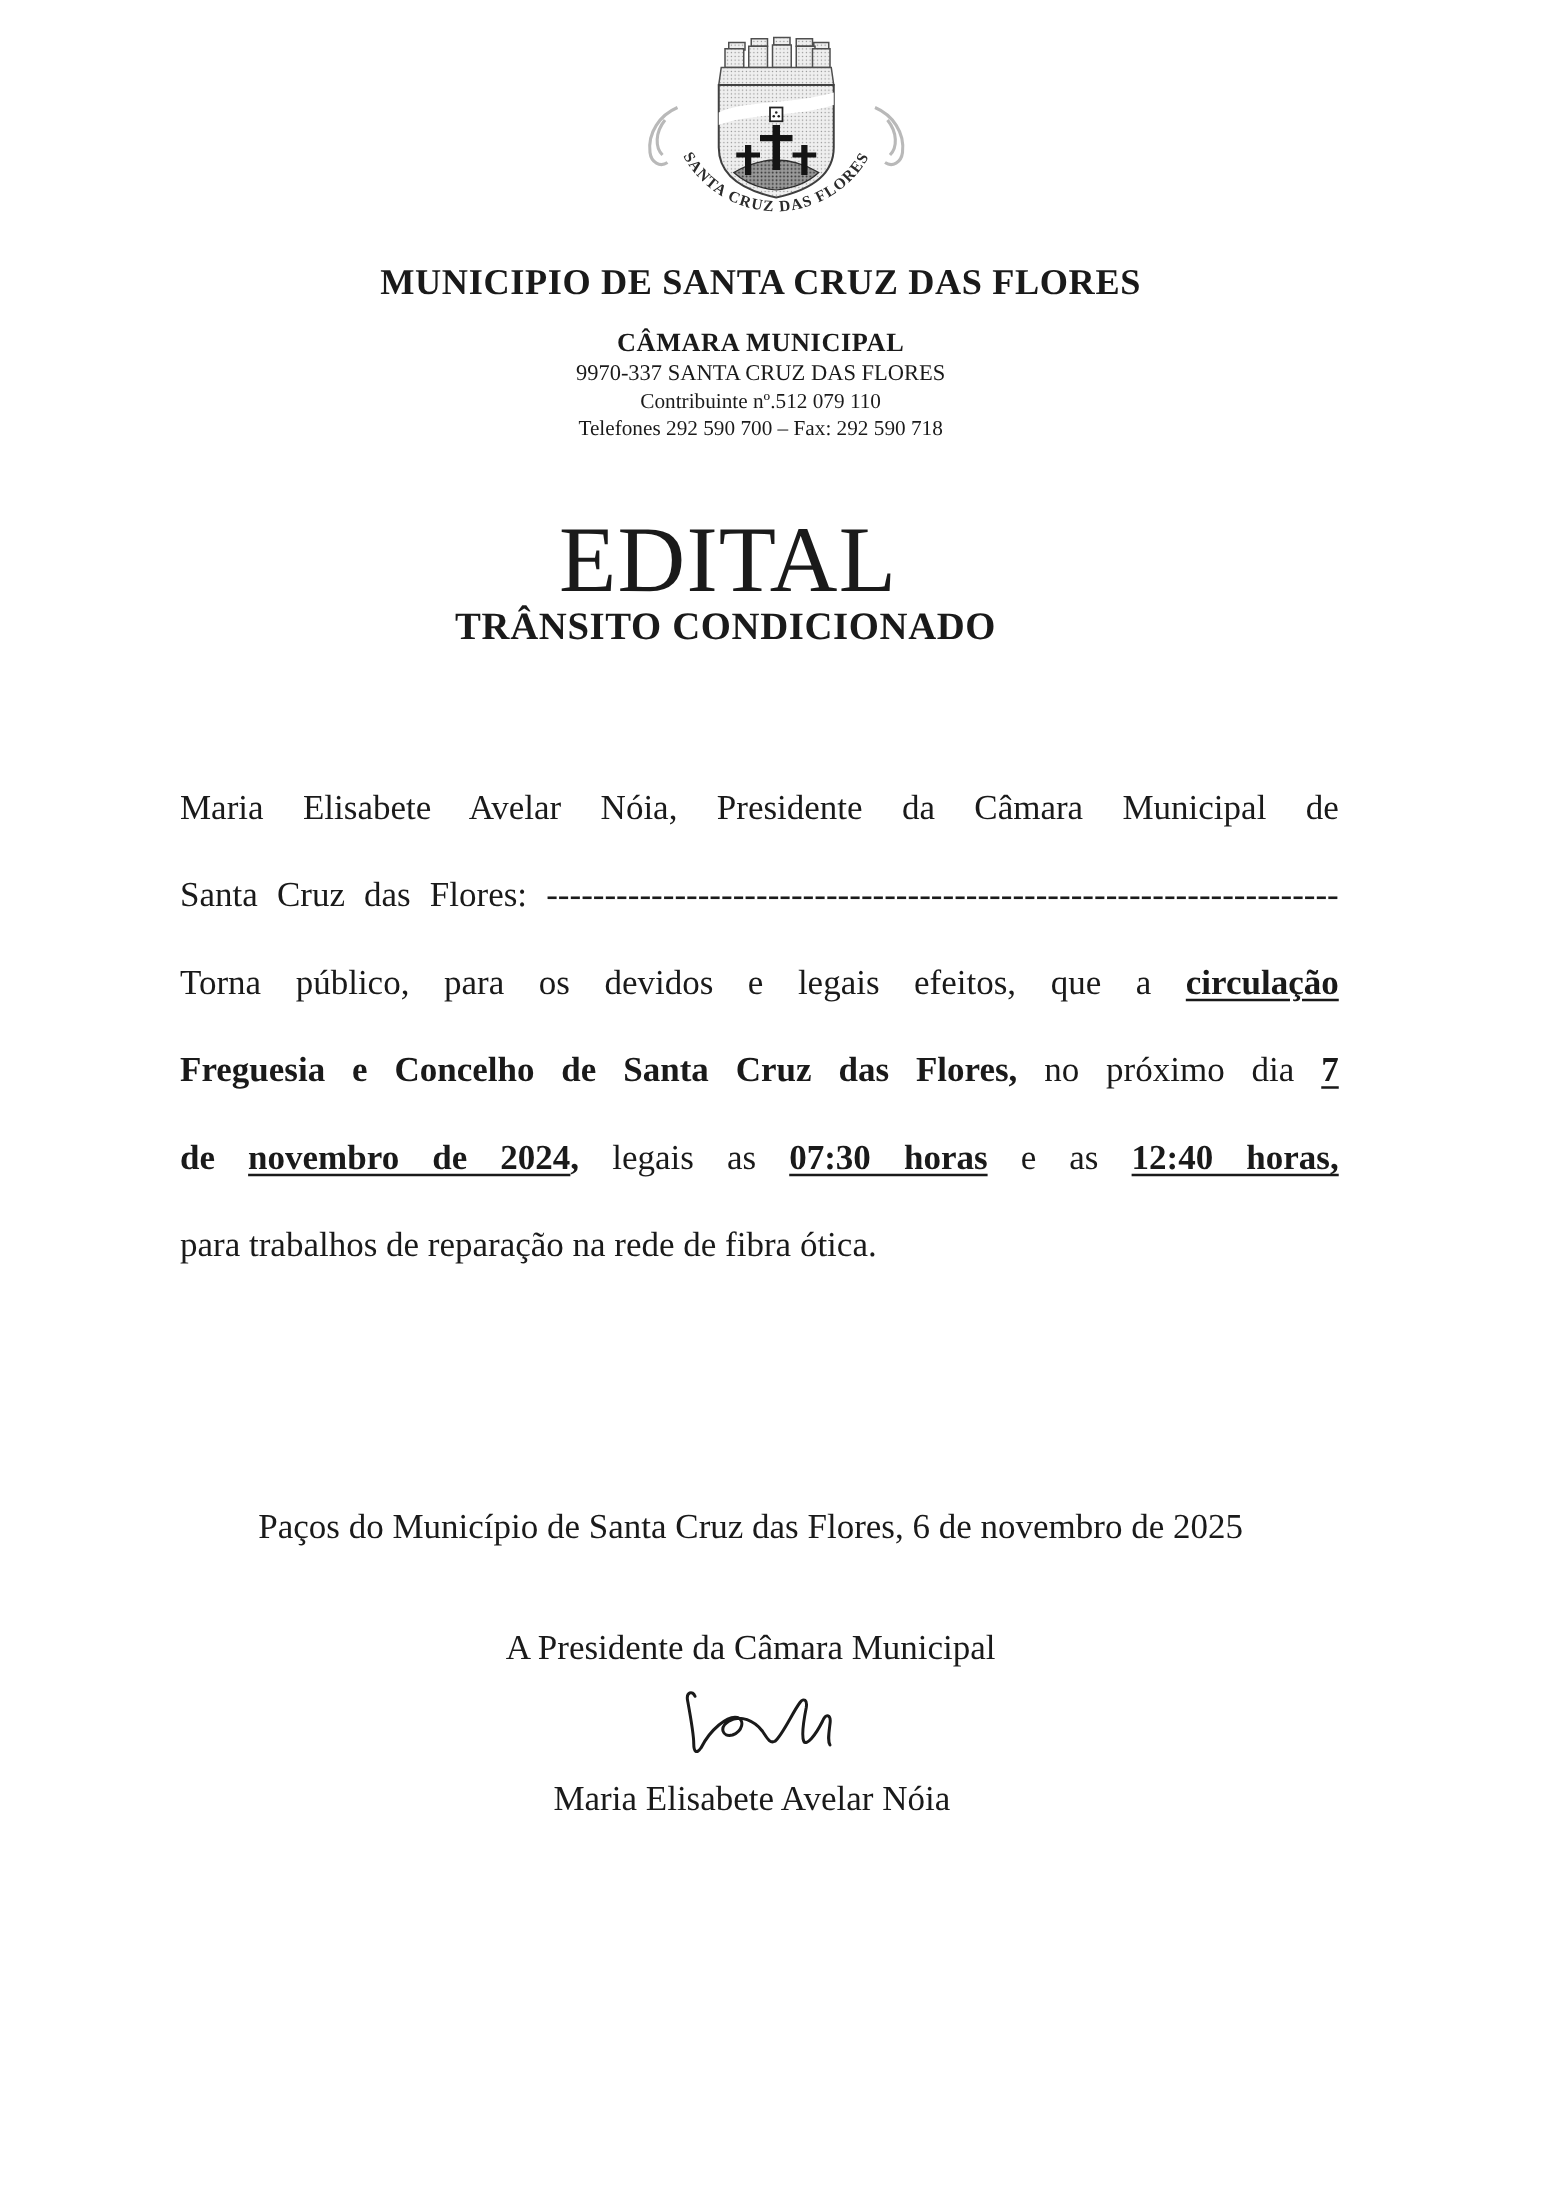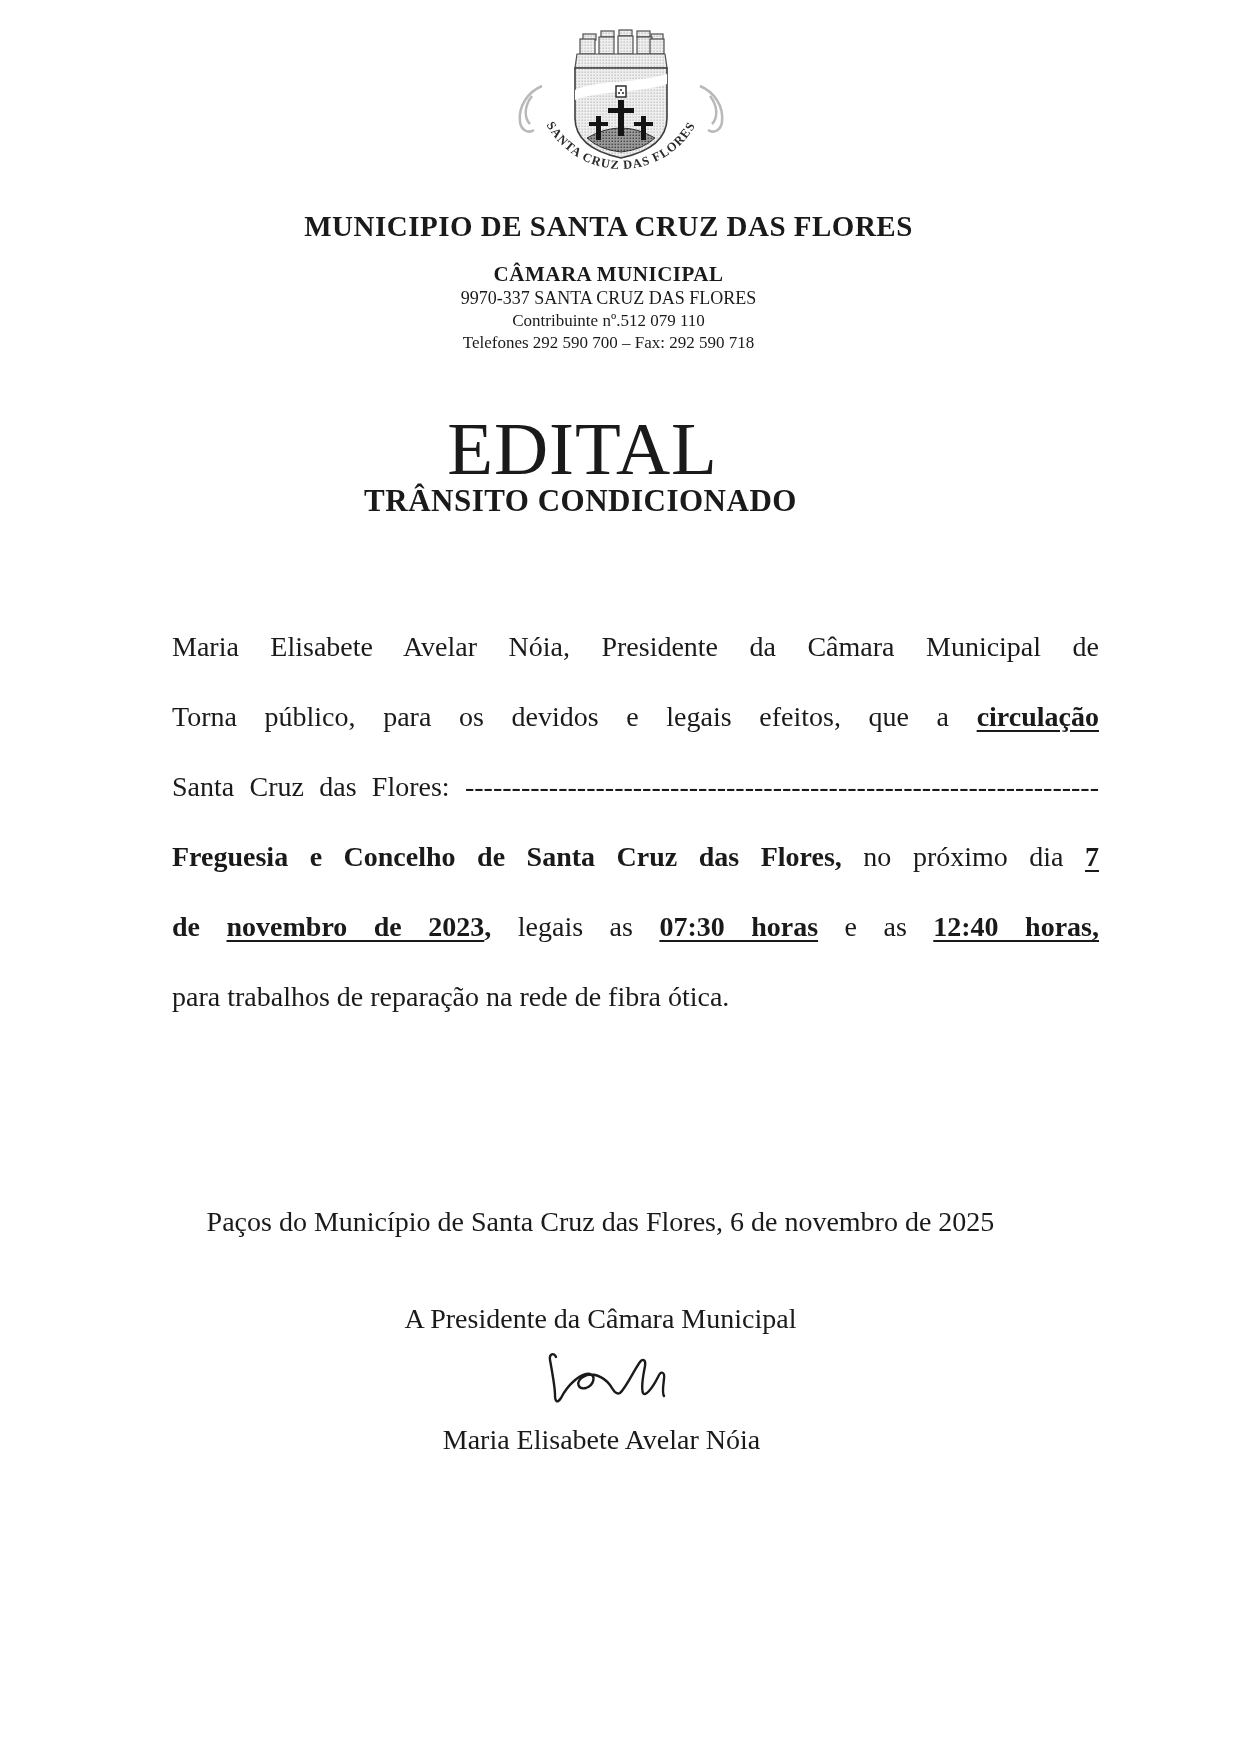--- a/index.html
+++ b/index.html
@@ -15,21 +15,21 @@
   .abs-center{position:absolute;left:0;width:1241px;text-align:center;}
   .crest-wrap{top:26px;}
   .muni{top:210px;font-size:29px;font-weight:bold;letter-spacing:0.5px;transform:translateX(-12px);}
   .dept{top:262px;font-size:21px;font-weight:bold;letter-spacing:0.5px;transform:translateX(-12px);}
   .addr1{top:288px;font-size:18px;transform:translateX(-12px);}
   .addr2{top:311px;font-size:17px;transform:translateX(-12px);}
   .addr3{top:333px;font-size:17px;transform:translateX(-12px);}
   .title{top:408px;font-size:75px;line-height:1.1;letter-spacing:1px;transform:translateX(-38px);}
   .subtitle{top:483px;font-size:31px;font-weight:bold;letter-spacing:0.5px;transform:translateX(-40px);}
   .body-par{
-    position:absolute;left:172px;top:612px;width:927px;
+    position:absolute;left:144px;top:612px;width:927px;
     font-size:28px;line-height:70px;
   }
   .bline{text-align:justify;text-align-last:justify;white-space:normal;}
   .bline.last{text-align:right;text-align-last:left;}
   .b{font-weight:bold;}
   .u{text-decoration:underline;text-decoration-thickness:2px;text-underline-offset:4px;}
   .place-date{top:1206px;font-size:28px;transform:translateX(-20px);}
   .sig-title{top:1303px;font-size:28px;transform:translateX(-20px);}
   .sig-wrap{position:absolute;left:545px;top:1350px;width:135px;height:64px;}
   .sig-name{top:1424px;font-size:28px;transform:translateX(-19px);}
@@ -107,24 +107,24 @@
   <div class="abs-center dept">CÂMARA MUNICIPAL</div>
   <div class="abs-center addr1">9970-337 SANTA CRUZ DAS FLORES</div>
   <div class="abs-center addr2">Contribuinte nº.512 079 110</div>
   <div class="abs-center addr3">Telefones 292 590 700 – Fax: 292 590 718</div>
 
   <div class="abs-center title">EDITAL</div>
   <div class="abs-center subtitle">TRÂNSITO CONDICIONADO</div>
 
   <div class="body-par">
     <div class="bline"><span>Maria Elisabete Avelar Nóia, Presidente da Câmara Municipal de</span></div>
+    <div class="bline"><span>Santa Cruz das Flores: </span><span>--------------------------------------------------------------------</span></div>
     <div class="bline"><span>Torna público, para os devidos e legais efeitos, que a </span><span class="b u">circulação</span></div>
-    <div class="bline"><span>Santa Cruz das Flores: </span><span>--------------------------------------------------------------------</span></div>
     <div class="bline"><span class="b">Freguesia e Concelho de Santa Cruz das Flores,</span><span> no próximo dia </span><span class="b u">7</span></div>
-    <div class="bline"><span class="b">de</span><span class="b"> </span><span class="b u">novembro de 2023</span><span class="b">,</span><span> legais as </span><span class="b u">07:30 horas</span><span> e as </span><span class="b u">12:40 horas,</span></div>
+    <div class="bline"><span class="b">de</span><span class="b"> </span><span class="b u">novembro de 2024</span><span class="b">,</span><span> legais as </span><span class="b u">07:30 horas</span><span> e as </span><span class="b u">12:40 horas,</span></div>
     <div class="bline last"><span>para trabalhos de reparação na rede de fibra ótica.</span></div>
   </div>
 
   <div class="abs-center place-date">Paços do Município de Santa Cruz das Flores, 6 de novembro de 2025</div>
   <div class="abs-center sig-title">A Presidente da Câmara Municipal</div>
 
   <div class="sig-wrap">
     <svg width="135" height="64" viewBox="0 0 135 64" aria-hidden="true">
       <path d="M 11 7 C 9 2 4 4 5 10 C 7 21 10 37 10 45 C 10 51 12 54 16 48
                M 16 48 C 23 34 37 22 45 24 C 51 26 49 35 41 38 C 33 40 30 32 38 27 C 47 21 59 27 65 35

